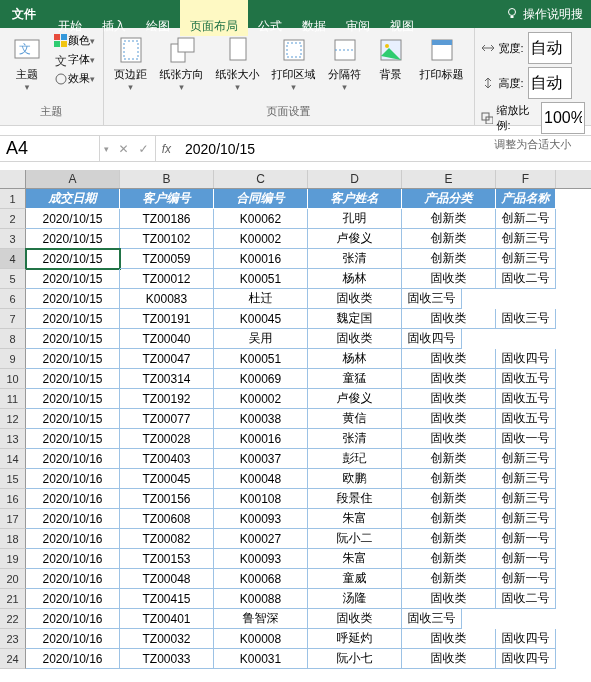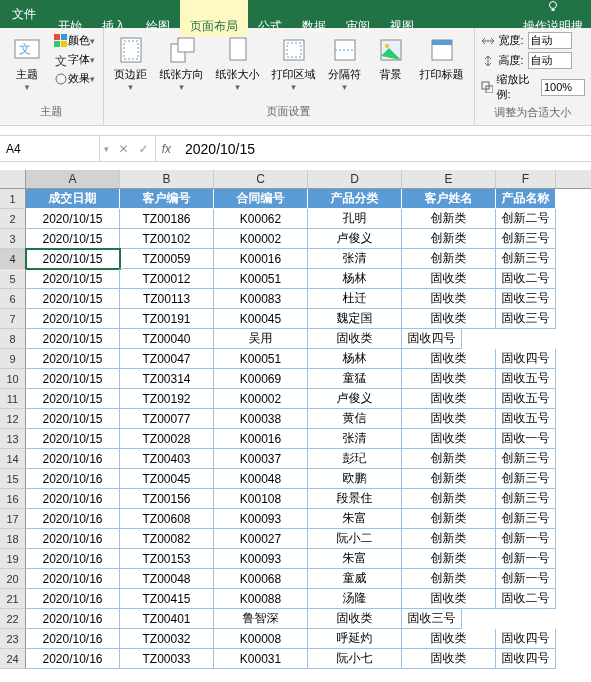--- a/index.html
+++ b/index.html
@@ -1,58 +1,58 @@
 <!DOCTYPE html>
 <html><head>
 <meta charset="utf-8">
 <style>
 * { margin: 0; padding: 0; box-sizing: border-box; font-family: "Microsoft YaHei", sans-serif; }
 body { background: #fff; width: 591px; height: 682px; overflow: hidden; font-size: 12px; }
 
 .tabs { display: flex; background: #217346; color: #fff; height: 28px; align-items: stretch; }
 .tab { padding: 18px 10px; cursor: pointer; font-size: 12px; }
 .tab.active { background: #fef9c3; color: #217346; }
-.tab.file { background: #217346; padding: 6px 12px; }
-.help-area { margin-left: auto; display: flex; align-items: center; padding: 0 8px; gap: 4px; flex-direction: column; }
+.tab.file { background: #217346; padding: 6px 12px; font-weight: bold; }
+.help-area { margin-left: auto; display: flex; align-items: center; padding: 0 8px; gap: 4px; }
 
 .ribbon { background: #f3f3f3; border-bottom: 1px solid #d4d4d4; display: flex; height: 98px; }
 .ribbon-group { border-right: 1px solid #d4d4d4; padding: 4px 6px; display: flex; flex-direction: column; justify-content: space-between; }
 .group-content { display: flex; gap: 4px; align-items: flex-start; flex: 1; }
 .group-label { text-align: center; font-size: 11px; color: #666; padding-bottom: 2px; }
 .big-btn { display: flex; flex-direction: column; align-items: center; gap: 2px; padding: 2px 4px; cursor: pointer; min-width: 42px; }
 .big-btn .icon-box { width: 32px; height: 32px; display: flex; align-items: center; justify-content: center; }
 .big-btn .lbl { font-size: 11px; text-align: center; line-height: 1.1; }
 .small-row { display: flex; align-items: center; gap: 0; font-size: 11px; padding: 1px 2px; cursor: pointer; white-space: nowrap; }
 .vstack { display: flex; flex-direction: column; gap: 2px; }
 .dd { font-size: 9px; color: #666; }
 
 .right-panel { padding: 4px 6px; display: flex; flex-direction: column; gap: 3px; flex: 1; }
 .prop-row { display: flex; align-items: center; gap: 4px; font-size: 11px; }
-.prop-input { border: 1px solid #ababab; background: #fff; width: 44px; height: 17px; font-size: 11px; padding: 0 2px; }
+.prop-input { border: 1px solid #ababab; background: #fff; width: 44px; height: 32px; font-size: 16px; padding: 0 2px; }
 
 .name-fx-bar { display: flex; align-items: center; border-bottom: 1px solid #d4d4d4; height: 26px; background: #fff; }
-.name-box { width: 100px; border-right: 1px solid #d4d4d4; padding: 0 6px; font-size: 12px; height: 100%; display: flex; align-items: center; }
+.name-box { width: 100px; border-right: 1px solid #d4d4d4; padding: 0 6px; font-size: 18px; height: 100%; display: flex; align-items: center; }
 .fx-btns { display: flex; align-items: center; padding: 0 6px; gap: 10px; border-right: 1px solid #d4d4d4; height: 100%; color: #999; }
 .fx-lbl { font-style: italic; color: #666; padding: 0 6px; }
 .formula-input { flex: 1; padding: 0 8px; font-size: 14px; }
 
 .sheet { display: flex; flex-direction: column; }
 .col-headers { display: flex; background: #e6e6e6; border-bottom: 1px solid #999; }
 .corner { width: 26px; border-right: 1px solid #999; background: #e6e6e6; }
 .col-h { width: 94px; text-align: center; border-right: 1px solid #ccc; font-size: 12px; padding: 2px 0; color: #333; }
 .col-h.sel { background: #d2d2d2; }
 .col-h:last-child { width: 60px; }
 
 .rows { display: flex; flex-direction: column; }
 .row { display: flex; height: 20px; }
 .row-h { width: 26px; background: #e6e6e6; border-right: 1px solid #999; border-bottom: 1px solid #ccc; text-align: center; font-size: 11px; color: #333; display: flex; align-items: center; justify-content: center; }
 .row-h.sel { background: #d2d2d2; }
 .cell { width: 94px; border-right: 1px solid #9cc2e5; border-bottom: 1px solid #9cc2e5; text-align: center; font-size: 12px; display: flex; align-items: center; justify-content: center; overflow: hidden; white-space: nowrap; }
 .cell:last-child { width: 60px; }
-.hdr-row .cell { background: #5b9bd5; color: #fff; font-weight: bold; border-right: 1px solid #fff; border-bottom: 1px solid #fff; }
+.hdr-row .cell { background: #5b9bd5; color: #fff; font-weight: bold; border-right: 1px solid #fff; border-bottom: 1px solid #fff; font-style: italic; }
 .selected-cell { outline: 2px solid #217346; outline-offset: -1px; }
 
 svg { display: block; }
 </style>
 </head>
 <body>
 
 <div class="tabs">
   <div class="tab file">文件</div>
   <div class="tab">开始</div>
@@ -242,22 +242,22 @@
     <div class="col-h">D</div>
     <div class="col-h">E</div>
     <div class="col-h">F</div>
   </div>
   <div class="rows" id="rows-container">
       <div class="row hdr-row">
         <div class="row-h">1</div>
         <div class="cell">成交日期</div>
         <div class="cell">客户编号</div>
         <div class="cell">合同编号</div>
+        <div class="cell">客户姓名</div>
         <div class="cell">产品分类</div>
-        <div class="cell">客户姓名</div>
         <div class="cell">产品名称</div>
       </div>
       <div class="row">
         <div class="row-h">2</div>
         <div class="cell">2020/10/15</div>
         <div class="cell">TZ00186</div>
         <div class="cell">K00062</div>
         <div class="cell">孔明</div>
         <div class="cell">创新类</div>
         <div class="cell">创新二号</div>
@@ -285,21 +285,20 @@
         <div class="cell">2020/10/15</div>
         <div class="cell">TZ00012</div>
         <div class="cell">K00051</div>
         <div class="cell">杨林</div>
         <div class="cell">固收类</div>
         <div class="cell">固收二号</div>
       </div>
       <div class="row">
         <div class="row-h">6</div>
         <div class="cell">2020/10/15</div>
-        <div class="cell">TZ00113</div>
         <div class="cell">K00083</div>
         <div class="cell">杜迁</div>
         <div class="cell">固收类</div>
         <div class="cell">固收三号</div>
       </div>
       <div class="row">
         <div class="row-h">7</div>
         <div class="cell">2020/10/15</div>
         <div class="cell">TZ00191</div>
         <div class="cell">K00045</div>

